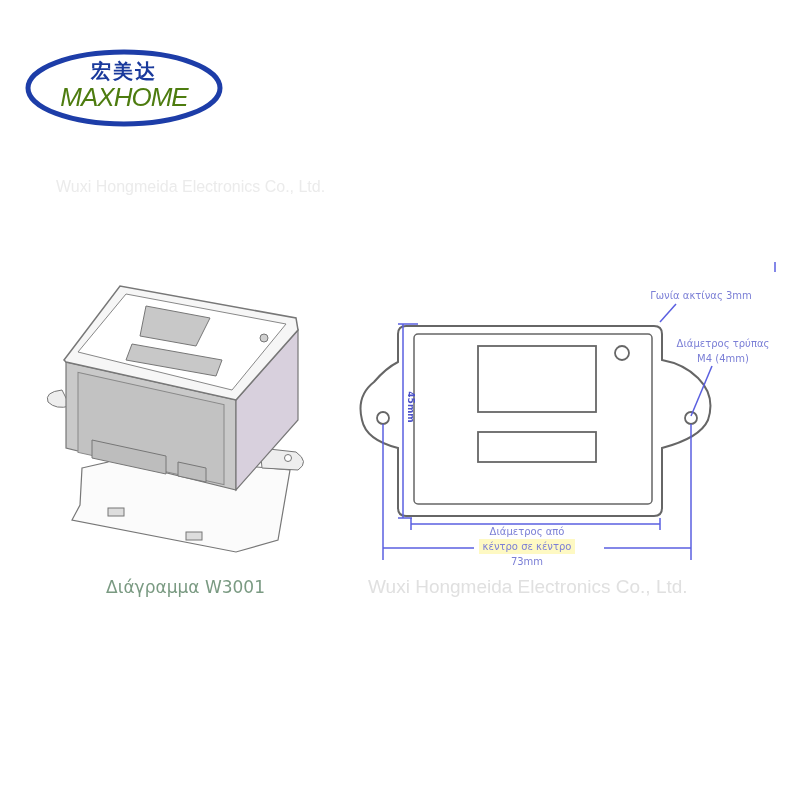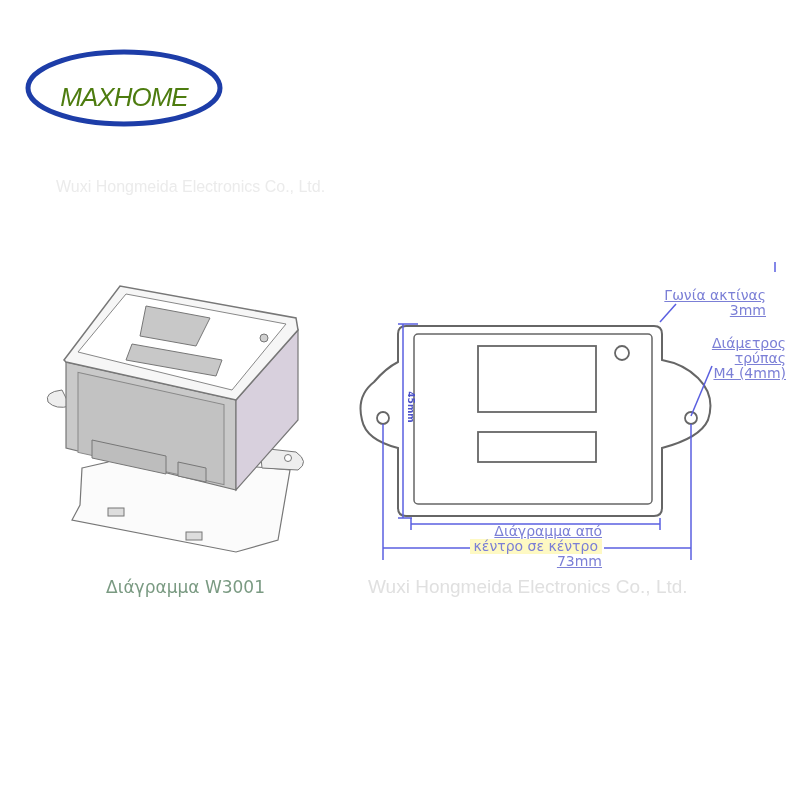--- a/index.html
+++ b/index.html
@@ -5,34 +5,35 @@
   html, body { margin: 0; padding: 0; }
   body { width: 800px; height: 800px; background: #ffffff; position: relative; overflow: hidden; font-family: "DejaVu Sans", sans-serif; }
   .abs { position: absolute; }
   .logo { left: 24px; top: 48px; width: 200px; height: 80px; }
   .logo-cn { position: absolute; left: 0; width: 200px; top: 10px; text-align: center; color: #1a3a9c; font-size: 20px; font-weight: bold; letter-spacing: 2px; }
   .logo-en { position: absolute; left: 0; width: 200px; top: 34px; text-align: center; color: #4d7c0f; font-family: "Liberation Sans", sans-serif; font-size: 26px; font-weight: normal; font-style: italic; letter-spacing: -1px; }
   .wm { color: #ebebeb; font-family: Liberation Sans, sans-serif; white-space: nowrap; }
   .wm1 { left: 56px; top: 178px; font-size: 16px; }
   .wm2 { left: 368px; top: 576px; font-size: 19px; color: #e0e0e0; }
   .caption { left: 106px; top: 577px; font-size: 17px; color: #7a9a82; }
-  .note { color: #7b7fd6; font-size: 14px; text-align: right; line-height: 15px; text-decoration: underline; }
+  .note { color: #7b7fd6; font-size: 10px; text-align: center; line-height: 15px; }
   .note-radius { left: 636px; top: 288px; width: 130px; }
   .note-hole { left: 660px; top: 336px; width: 126px; }
   .note-center { left: 452px; top: 524px; width: 150px; }
   .dim-label { color: #4c52c8; font-size: 9px; font-weight: bold; }
   svg { position: absolute; left: 0; top: 0; }
 </style>
 </head>
 <body>
 
 <div class="abs logo">
   <svg width="200" height="80" viewBox="0 0 200 80">
     <ellipse cx="100" cy="40" rx="96" ry="36" fill="#ffffff" stroke="#1d3da8" stroke-width="5"></ellipse>
   </svg>
+  <div class="logo-cn">宏美达</div>
   <div class="logo-en">MAXHOME</div>
 </div>
 
 <div class="abs wm wm1">Wuxi Hongmeida Electronics Co., Ltd.</div>
 
 <svg width="800" height="800">
 
   <path d="M82 468 L108 462 L112 454 L290 470 L278 540 L236 552 L72 520 L80 505 Z" fill="#fbfbfb" stroke="#777" stroke-width="1.2"></path>
   <rect x="108" y="508" width="16" height="8" fill="#ddd" stroke="#777"></rect>
   <rect x="186" y="532" width="16" height="8" fill="#ddd" stroke="#777"></rect>
@@ -90,18 +91,18 @@
 
 <div class="abs dim-label" style="left:395px;top:402px;transform:rotate(90deg);">45mm</div>
 <div class="abs dim-label" style="left:524px;top:544px;background:#f9a8d4;padding:0 2px;">60mm</div>
 
 <div class="abs note note-radius">Γωνία ακτίνας 3mm</div>
 <div class="abs note note-hole">
   <div>Διάμετρος τρύπας</div>
   <div>M4 (4mm)</div>
 </div>
 <div class="abs note note-center" style="background:transparent;">
-  <div>Διάγραμμα από</div>
+  <div>Διάμετρος από</div>
   <div style="background:#fef9c3;display:inline-block;padding:0 4px;">κέντρο σε κέντρο</div>
   <div>73mm</div>
 </div>
 
 <div class="abs wm wm2">Wuxi Hongmeida Electronics Co., Ltd.</div>
 
 </body></html>

